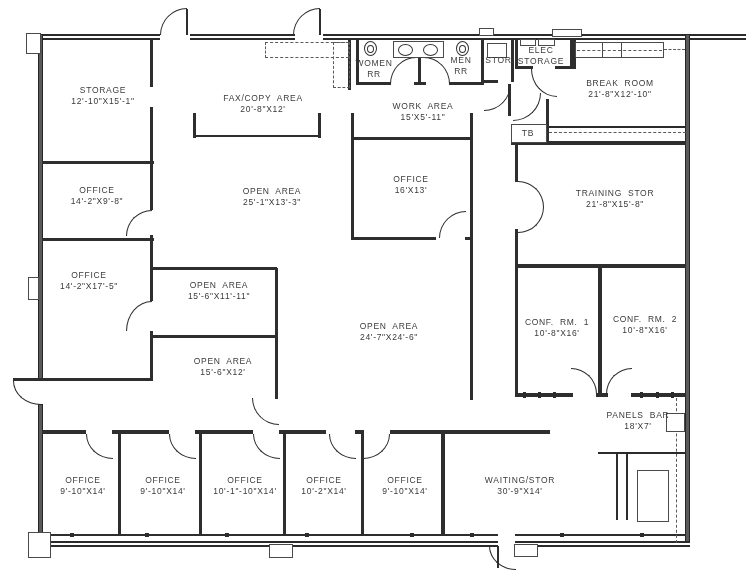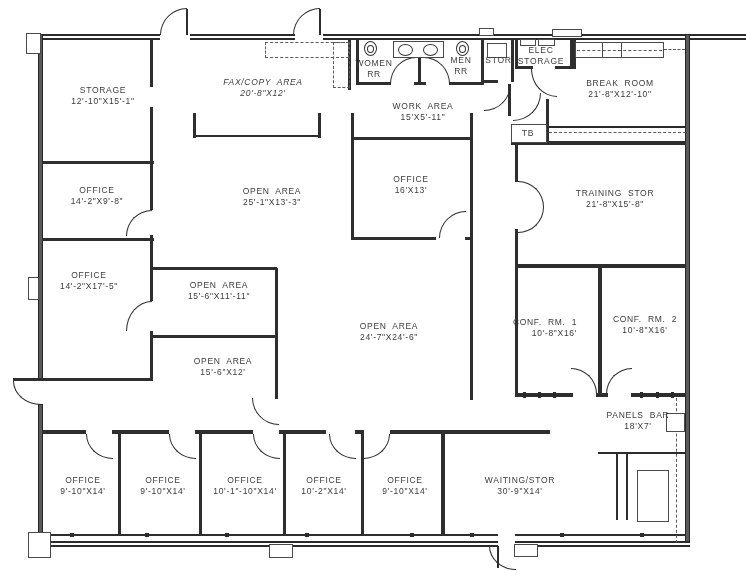--- a/index.html
+++ b/index.html
@@ -190,21 +190,21 @@
   <div class="tick" style="left:410px;top:533px;width:4px;height:4px;"></div>
   <div class="tick" style="left:470px;top:533px;width:4px;height:4px;"></div>
   <div class="tick" style="left:560px;top:533px;width:4px;height:4px;"></div>
   <div class="tick" style="left:640px;top:533px;width:4px;height:4px;"></div>
 
   <div id="labels">
       <div class="room-label" style="left: 103px; top: 96px;">
         <div>STORAGE</div>
         <div>12'-10"X15'-1"</div>
       </div>
-      <div class="room-label" style="left: 263px; top: 88px; font-style: italic;">
+      <div class="room-label" style="left: 263px; top: 104px;">
         <div>FAX/COPY AREA</div>
         <div>20'-8"X12'</div>
       </div>
       <div class="room-label" style="left: 374px; top: 69px;">
         <div>WOMEN</div>
         <div>RR</div>
       </div>
       <div class="room-label" style="left: 461px; top: 66px;">
         <div>MEN</div>
         <div>RR</div>
@@ -248,21 +248,21 @@
         <div>14'-2"X17'-5"</div>
       </div>
       <div class="room-label" style="left: 219px; top: 291px;">
         <div>OPEN AREA</div>
         <div>15'-6"X11'-11"</div>
       </div>
       <div class="room-label" style="left: 389px; top: 332px;">
         <div>OPEN AREA</div>
         <div>24'-7"X24'-6"</div>
       </div>
-      <div class="room-label" style="left: 545px; top: 328px; text-align: right;">
+      <div class="room-label" style="left: 557px; top: 328px;">
         <div>CONF. RM. 1</div>
         <div>10'-8"X16'</div>
       </div>
       <div class="room-label" style="left: 645px; top: 325px;">
         <div>CONF. RM. 2</div>
         <div>10'-8"X16'</div>
       </div>
       <div class="room-label" style="left: 223px; top: 367px;">
         <div>OPEN AREA</div>
         <div>15'-6"X12'</div>

